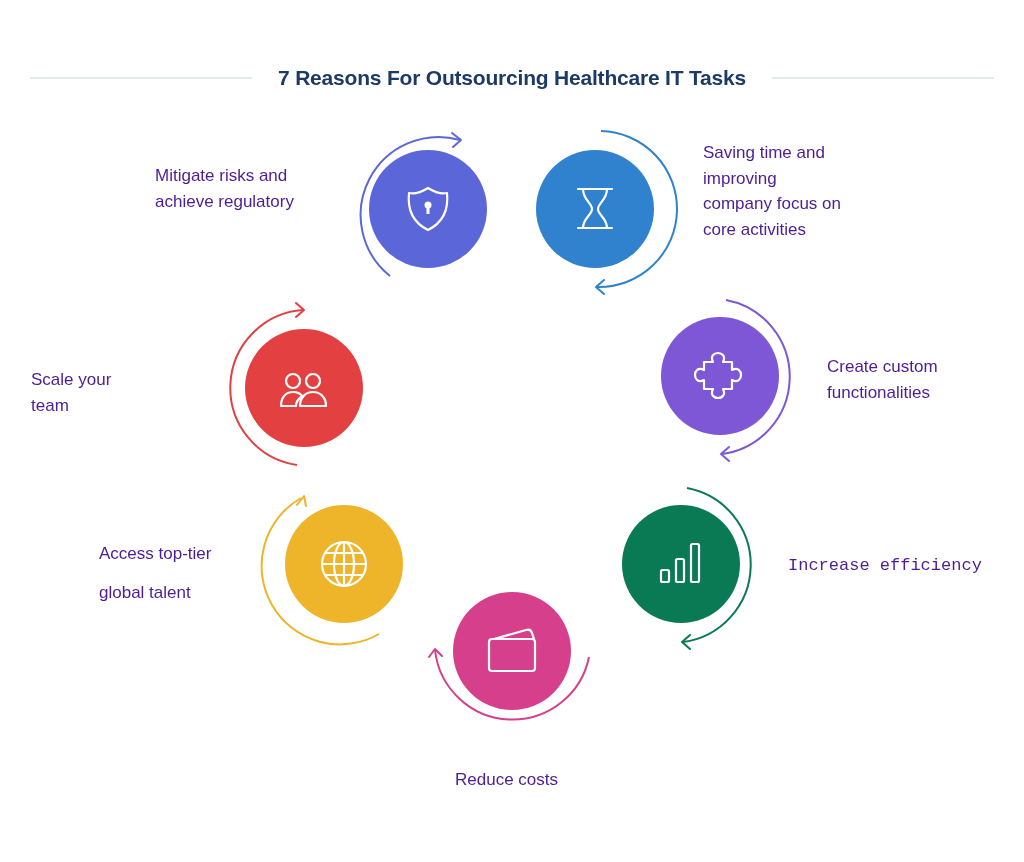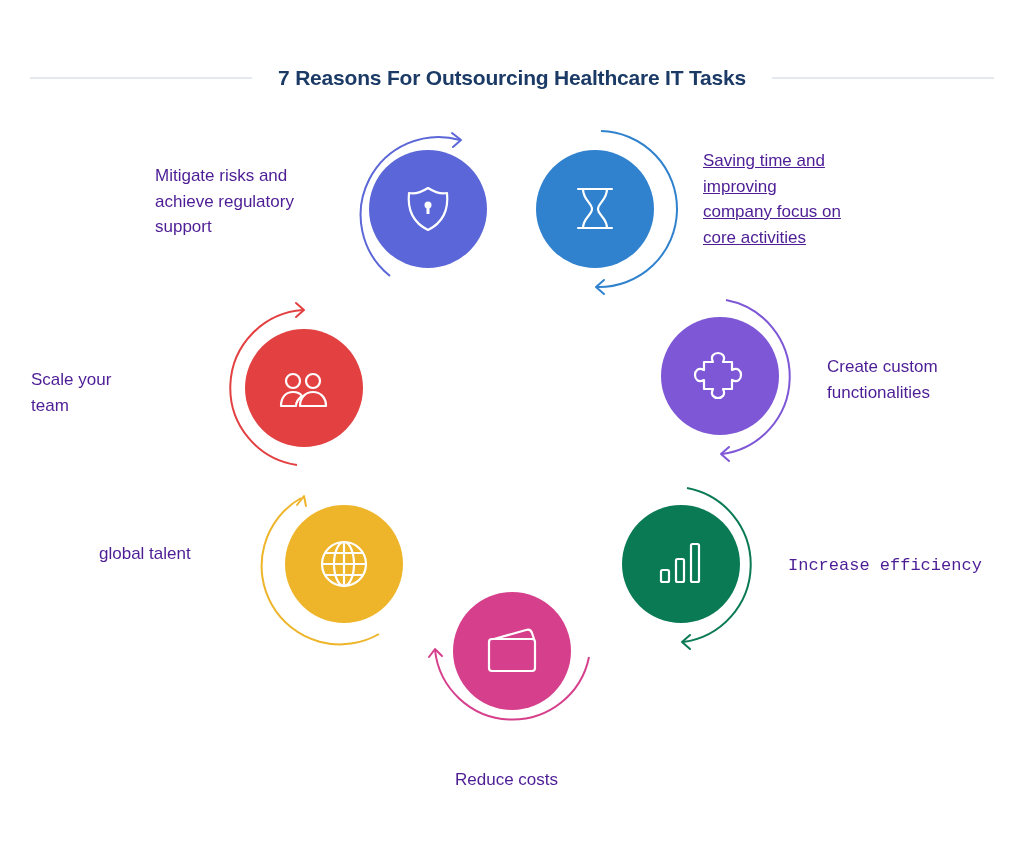--- a/index.html
+++ b/index.html
@@ -99,43 +99,43 @@
       <circle cx="313" cy="381" r="7"></circle>
       <path d="M 281 406 C 281 397 286 392 293 392 C 297 392 300 393 302 396 C 298 399 296 402 296 406 Z"></path>
       <path d="M 300 406 C 300 397 306 392 313 392 C 320 392 326 397 326 406 Z"></path>
     </g>
   </g>
 </svg>
 
 <div class="label" style="left:155px; top:163px;">
   <div>Mitigate risks and</div>
   <div>achieve regulatory</div>
-  <div>support</div>
 </div>
 
-<div class="label" style="left:703px; top:148px;text-decoration:underline;">
+<div class="label" style="left:703px; top:140px;">
   <div>Saving time and</div>
   <div>improving</div>
   <div>company focus on</div>
   <div>core activities</div>
 </div>
 
 <div class="label" style="left:827px; top:354px;">
   <div>Create custom</div>
   <div>functionalities</div>
 </div>
 
 <div class="label" style="left:788px; top:553px;font-family:Liberation Mono, monospace;">
   <div>Increase efficiency</div>
 </div>
 
 <div class="label" style="left:455px; top:767px;">
   <div>Reduce costs</div>
 </div>
 
 <div class="label" style="left:99px; top:534px; line-height:39px;">
+  <div>Access top-tier</div>
   <div>global talent</div>
 </div>
 
 <div class="label" style="left:31px; top:367px;">
   <div>Scale your</div>
   <div>team</div>
 </div>
 
 </body></html>

